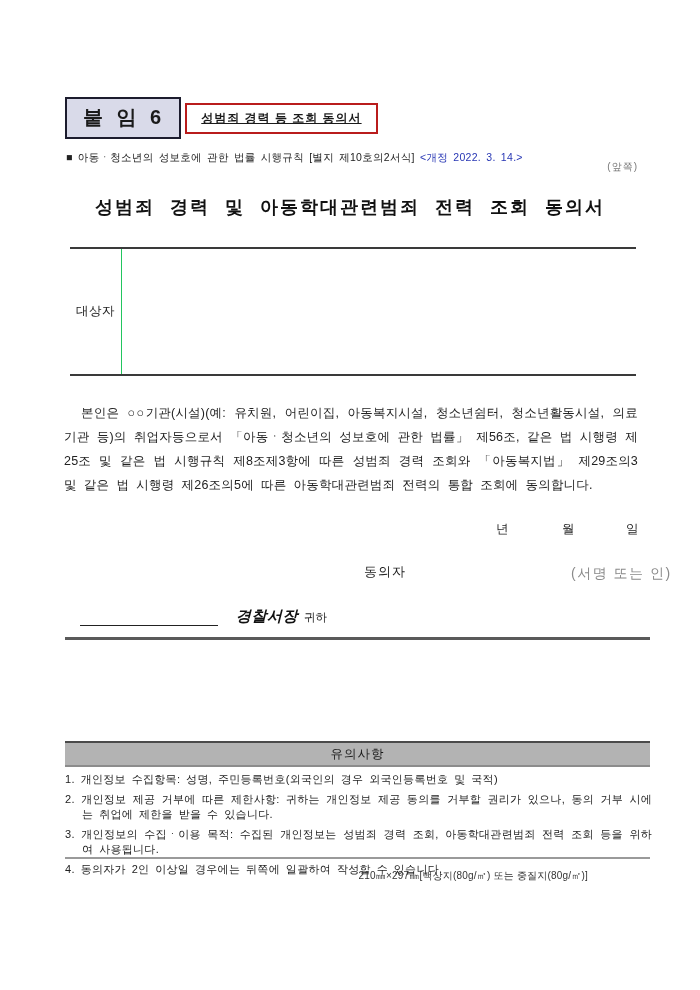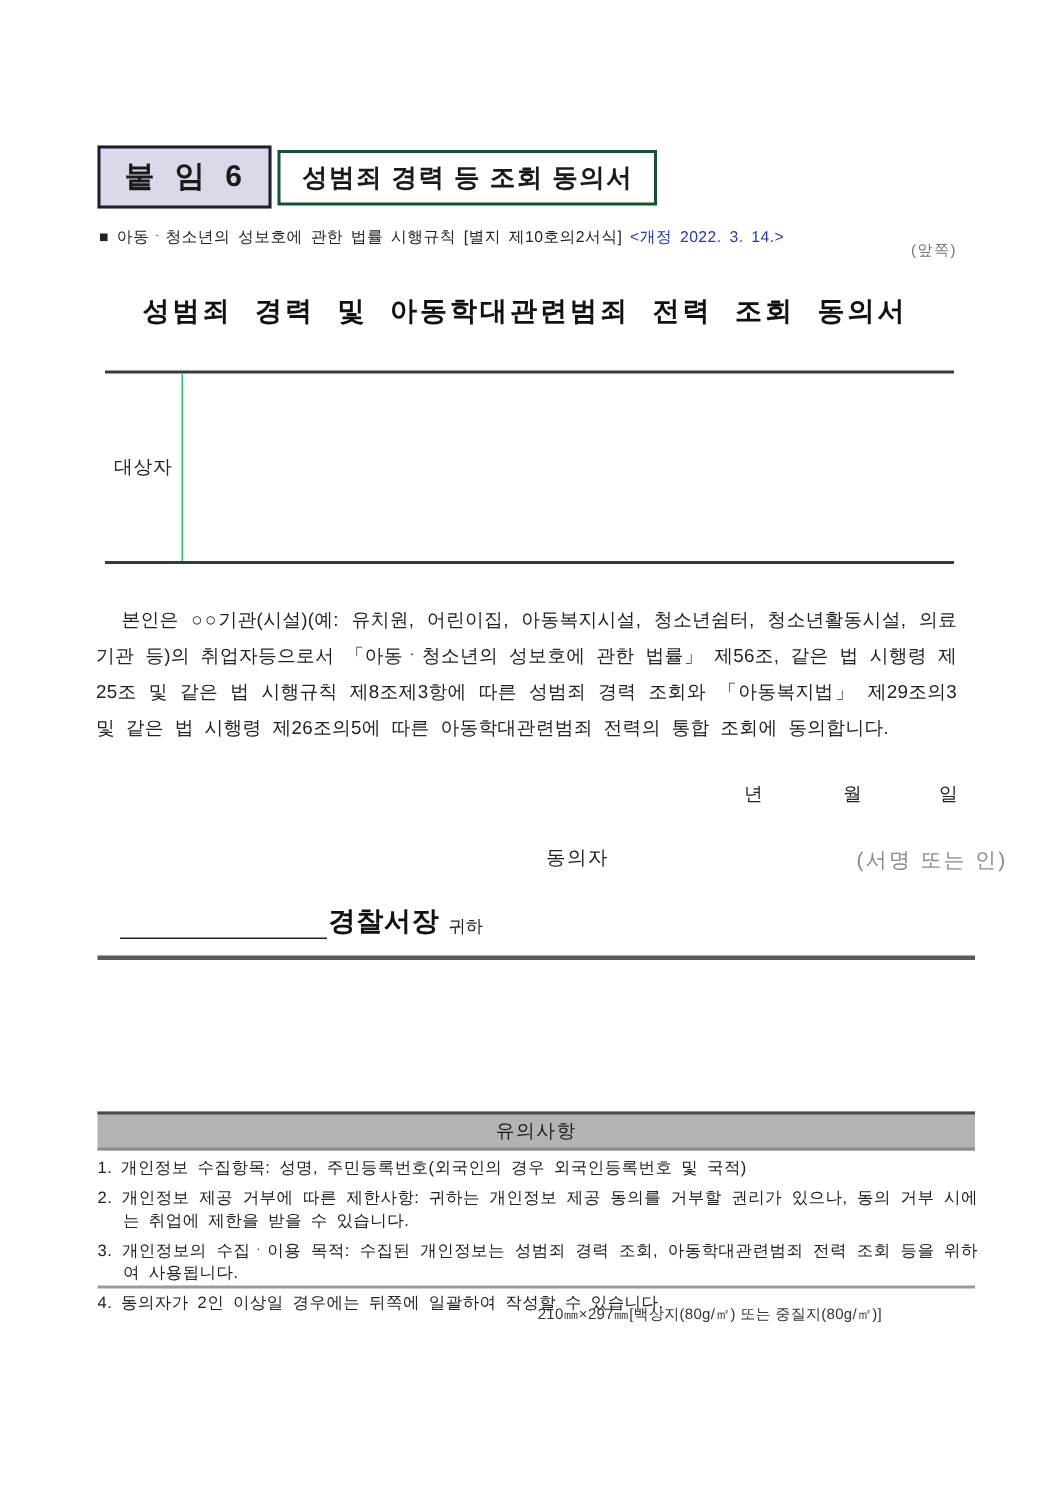--- a/index.html
+++ b/index.html
@@ -21,26 +21,26 @@
     background: #d9dae9;
     border: 2px solid #1c1c2e;
     font-weight: bold;
     font-size: 20px;
     letter-spacing: 4px;
     padding: 5px 14px 6px 16px;
     display: flex; align-items: center;
   }
   .badge-title-box {
     background: #ffffff;
-    border: 2px solid #14532d;
+    border: 2px solid #b91c1c;
     font-weight: bold;
-    font-size: 17px;
+    font-size: 12px;
     letter-spacing: 1px;
     padding: 5px 14px;
-    display: flex; align-items: center;
+    display: flex; align-items: center; text-decoration: underline;
   }
 
   
   .rule-line { position: absolute; top: 151px; left: 66px; font-size: 10.5px; letter-spacing: 0.3px; word-spacing: 2px; color: #222; white-space: nowrap; }
   .rule-line .rev { color: #2736b4; }
   .side-label { position: absolute; top: 160px; right: 62px; font-size: 10px; color: #777; letter-spacing: 1px; }
 
   
   .doc-title {
     position: absolute; top: 195px; left: 0; width: 100%;
@@ -77,21 +77,21 @@
   .date-row .d { position: absolute; left: 626px; }
 
   
   .signer-row { position: absolute; top: 563px; left: 0; width: 700px; height: 18px; }
   .signer-label { position: absolute; left: 364px; font-size: 13px; letter-spacing: 1px; color: #222; }
   .sign-note { position: absolute; left: 571px; top: 2px; font-size: 14px; letter-spacing: 1.5px; color: #8a8a8a; white-space: nowrap; }
 
   
   .recipient-row { position: absolute; top: 604px; left: 80px; height: 22px; display: flex; align-items: flex-end; }
   .blank-line { display: inline-block; width: 138px; border-bottom: 1.5px solid #222; height: 18px; }
-  .recipient-name { font-size: 18px; font-weight: bold; color: #111; letter-spacing: 0.5px; margin-left: 1px; }
+  .recipient-name { font-size: 15px; font-weight: bold; color: #111; letter-spacing: 0.5px; margin-left: 18px; font-style: italic; }
   .recipient-suffix { font-size: 11.5px; color: #222; margin-left: 6px; padding-bottom: 1px; }
 
   .thick-divider { position: absolute; top: 637px; left: 65px; width: 585px; height: 3px; background: #5a5a5a; }
 
   
   .notice-banner {
     position: absolute; top: 741px; left: 65px; width: 585px; height: 26px;
     background: #b3b3b3; border-top: 2px solid #4a4a4a; border-bottom: 2px solid #8c8c8c;
     display: flex; align-items: center; justify-content: center;
     font-size: 12.5px; color: #1a1a1a; letter-spacing: 1px;

